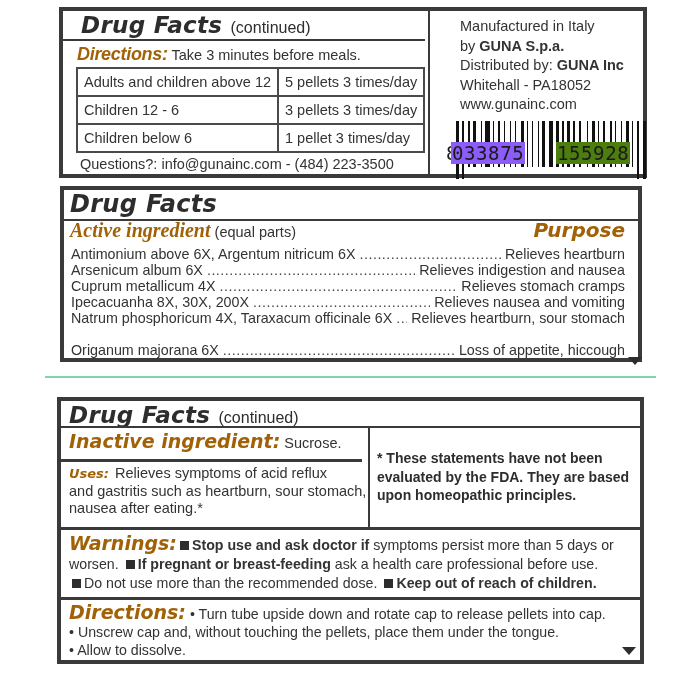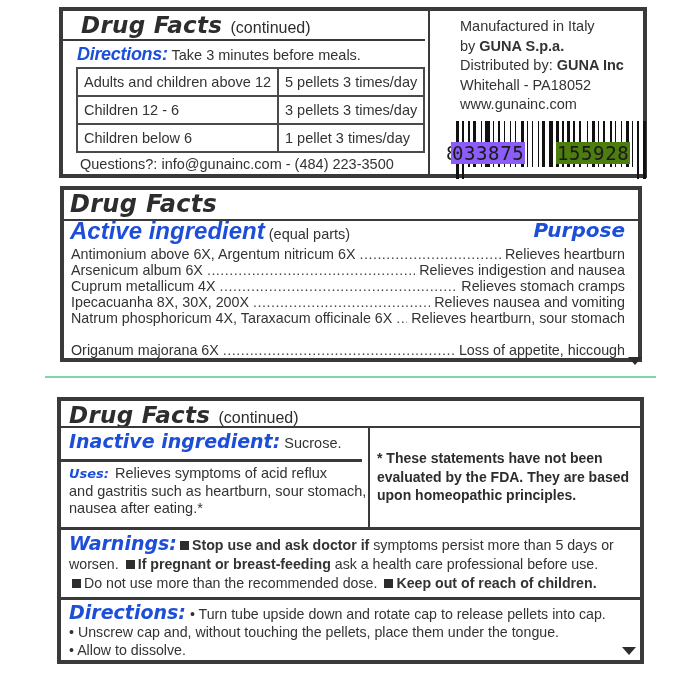--- a/index.html
+++ b/index.html
@@ -8,21 +8,21 @@
 
   .box { position: absolute; border: 4px solid #3a3a3a; background: #fff; }
   .hline { position: absolute; left: 0; right: 0; height: 2px; background: #3a3a3a; }
   .vline { position: absolute; top: 0; bottom: 0; width: 2px; background: #3a3a3a; }
 
   .df-title { position: absolute; font-weight: 900; font-style: italic; font-size: 23px; letter-spacing: 0.3px; color: #2d2d2d; white-space: nowrap; font-family: "DejaVu Sans", sans-serif; }
   .df-title .cont { font-style: normal; font-weight: normal; font-size: 16px; letter-spacing: 0; font-family: "Liberation Sans", sans-serif; }
 
   .t { position: absolute; white-space: nowrap; font-size: 14.5px; line-height: 17px; color: #333; }
   .bold { font-weight: bold; }
-  .heading-i { font-weight: bold; font-style: italic; color: #1d4ed8; }
+  .heading-i { font-weight: bold; font-style: italic; color: #a16207; }
 
   
   #box1 { left: 59px; top: 7px; width: 588px; height: 171px; }
   #dose-table { position: absolute; left: 13px; top: 56px; width: 335px; border-collapse: collapse; font-size: 14.5px; }
   #dose-table td { border: 2px solid #4a4a4a; height: 28px; padding: 0 6px; white-space: nowrap; color: #333; }
   #dose-table td.c1 { width: 196px; }
   #barcode { position: absolute; left: 27px; top: 110px; width: 186px; height: 48px; }
   .bar { position: absolute; top: 0; background: #111; }
   .bc-digits { position: absolute; top: 131px; font-family: "DejaVu Sans Mono", monospace; font-size: 19px; color: #1a1a1a; letter-spacing: 0.6px; white-space: nowrap; }
 
@@ -126,21 +126,21 @@
     <div class="bc-digits" style="left:22px; background:#8b5cf6; padding:0 1px;">033875</div>
     <div class="bc-digits" style="left:127px; background:#4d7c0f; padding:0 1px;">155928</div>
   </div>
 </div>
 
 <div id="box2" class="box">
   <div class="df-title" style="left:6px; top:0px; font-size:24px;">Drug Facts</div>
   <div class="hline" style="top:29px;"></div>
 
   <div class="t" style="left:6px; top:32px;">
-    <span class="heading-i" style="font-size:24px; font-family:Liberation Sans, sans-serif;">Active ingredient</span>
+    <span class="heading-i" style="font-size:20px; font-family:Liberation Serif, serif;">Active ingredient</span>
     <span style="font-size:14.5px;">(equal parts)</span>
   </div>
   <div class="t heading-i" style="right:13px; top:32px; font-size:20px; font-family:'DejaVu Sans',sans-serif;">Purpose</div>
 
   <div class="ing-row" style="top:56px;">
     <span class="name">Antimonium above 6X, Argentum nitricum 6X</span>
       <span class="dots"></span>
       <span class="purpose">Relieves heartburn</span>
   </div>
   <div class="ing-row" style="top:72px;">

